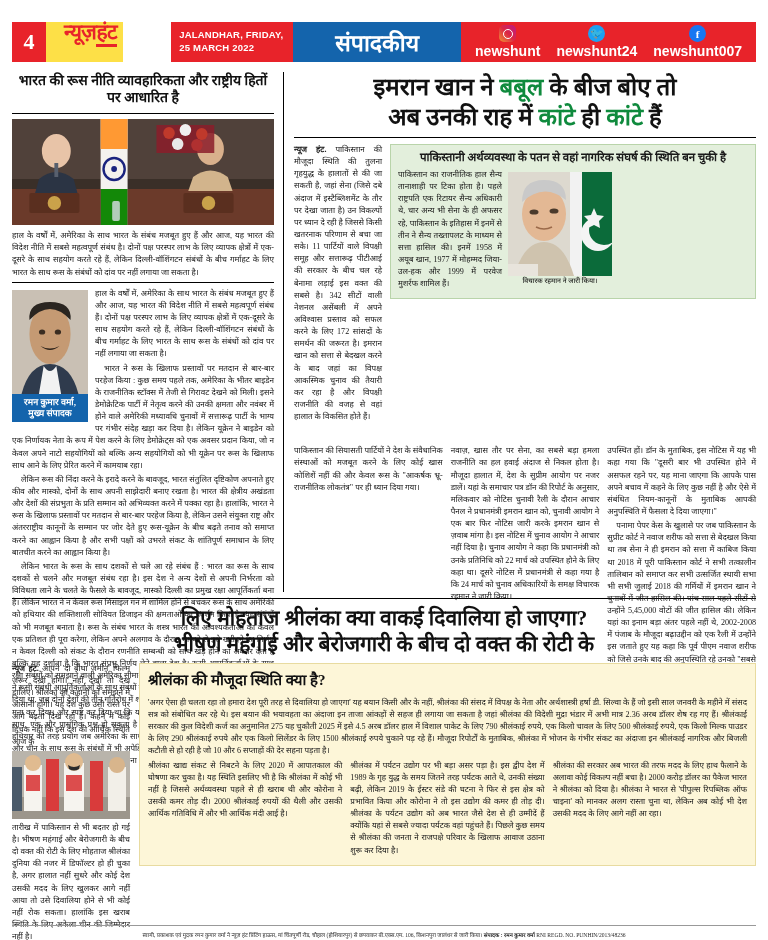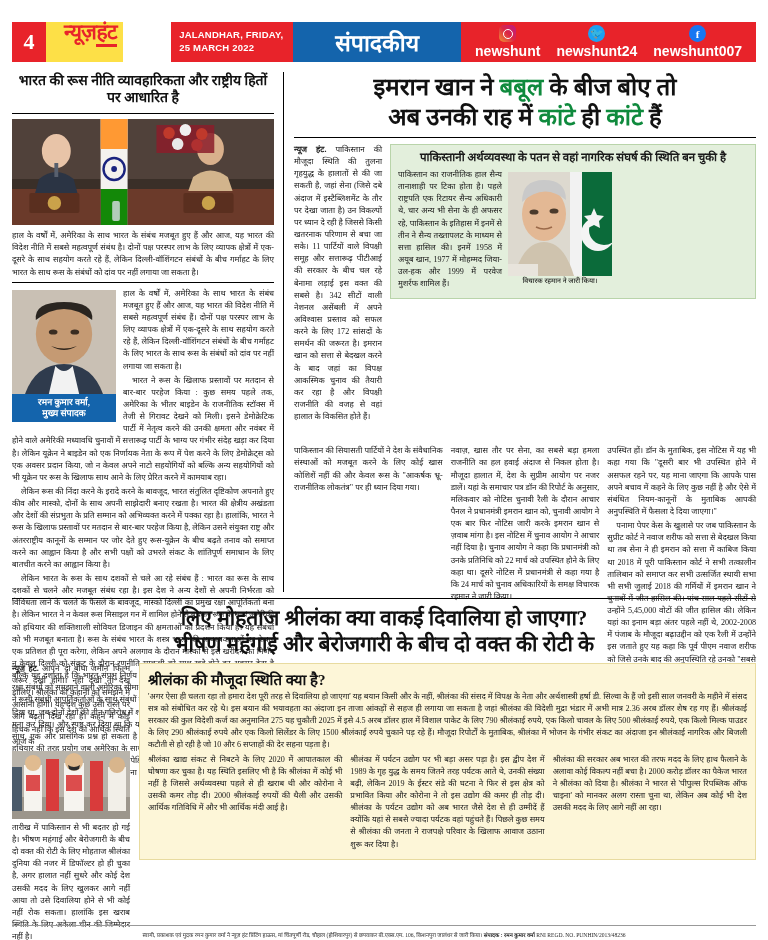--- a/index.html
+++ b/index.html
@@ -70,21 +70,21 @@
   .photo { position: relative; overflow: hidden; background:#d9d9d9; }
   .photo-putin-modi { height: 106px; margin-bottom: 5px; }
 
   .body-txt {
     font-family: "Liberation Serif", serif; font-size: 8.1px; line-height: 1.5;
     text-align: justify; color: #161616; hyphens: auto;
   }
   .body-txt p { margin-bottom: 2px; text-indent: 9px; }
   .body-txt p.noind { text-indent: 0; }
 
-  .author-wrap { float: left; width: 104px; margin: 2px 7px 3px 0; }
+  .author-wrap { float: left; width: 76px; margin: 2px 7px 3px 0; }
   .author-photo { height: 104px; background: #c9b9a8; position: relative; overflow: hidden; }
   .author-name {
     background: #1464ac; color: #fff; text-align: center;
     font-family: "Liberation Serif", serif; font-size: 9px; font-weight: bold;
     line-height: 1.25; padding: 3px 2px;
   }
 
   
   .hl-main {
     font-family: "Liberation Serif", serif; font-size: 24px; font-weight: bold;
@@ -121,21 +121,21 @@
     font-family: "Liberation Serif", serif; font-size: 21px; font-weight: bold;
     line-height: 1.26; text-align: center; color: #111;
   }
   .b-cols { display: flex; gap: 9px; margin-top: 5px; }
   .b-c1 { width: 118px; }
   .b-c2 { flex: 1; }
   .sl-photo { height: 68px; background: #b5b0a8; position: relative; overflow:hidden; margin: 3px 0; }
   .yellow-box { background: #fdf6d8; border: 1px solid #e8dba0; padding: 5px 8px 6px 8px; }
   .yellow-title {
     font-family: "Liberation Serif", serif; font-size: 15px; font-weight: bold;
-    color: #111; margin-bottom: 2px;
+    color: #111; margin-bottom: 8px;
   }
   .yb-cols { display: flex; gap: 8px; }
   .yb-cols > div { flex: 1; }
 
   
   .footer {
     position: absolute; left: 12px; right: 12px; bottom: 14px;
     border-top: 1px solid #999; padding-top: 5px;
     font-family: "Liberation Serif", serif; font-size: 5.6px;
     text-align: center; line-height: 1.5; color: #2a2a2a;

